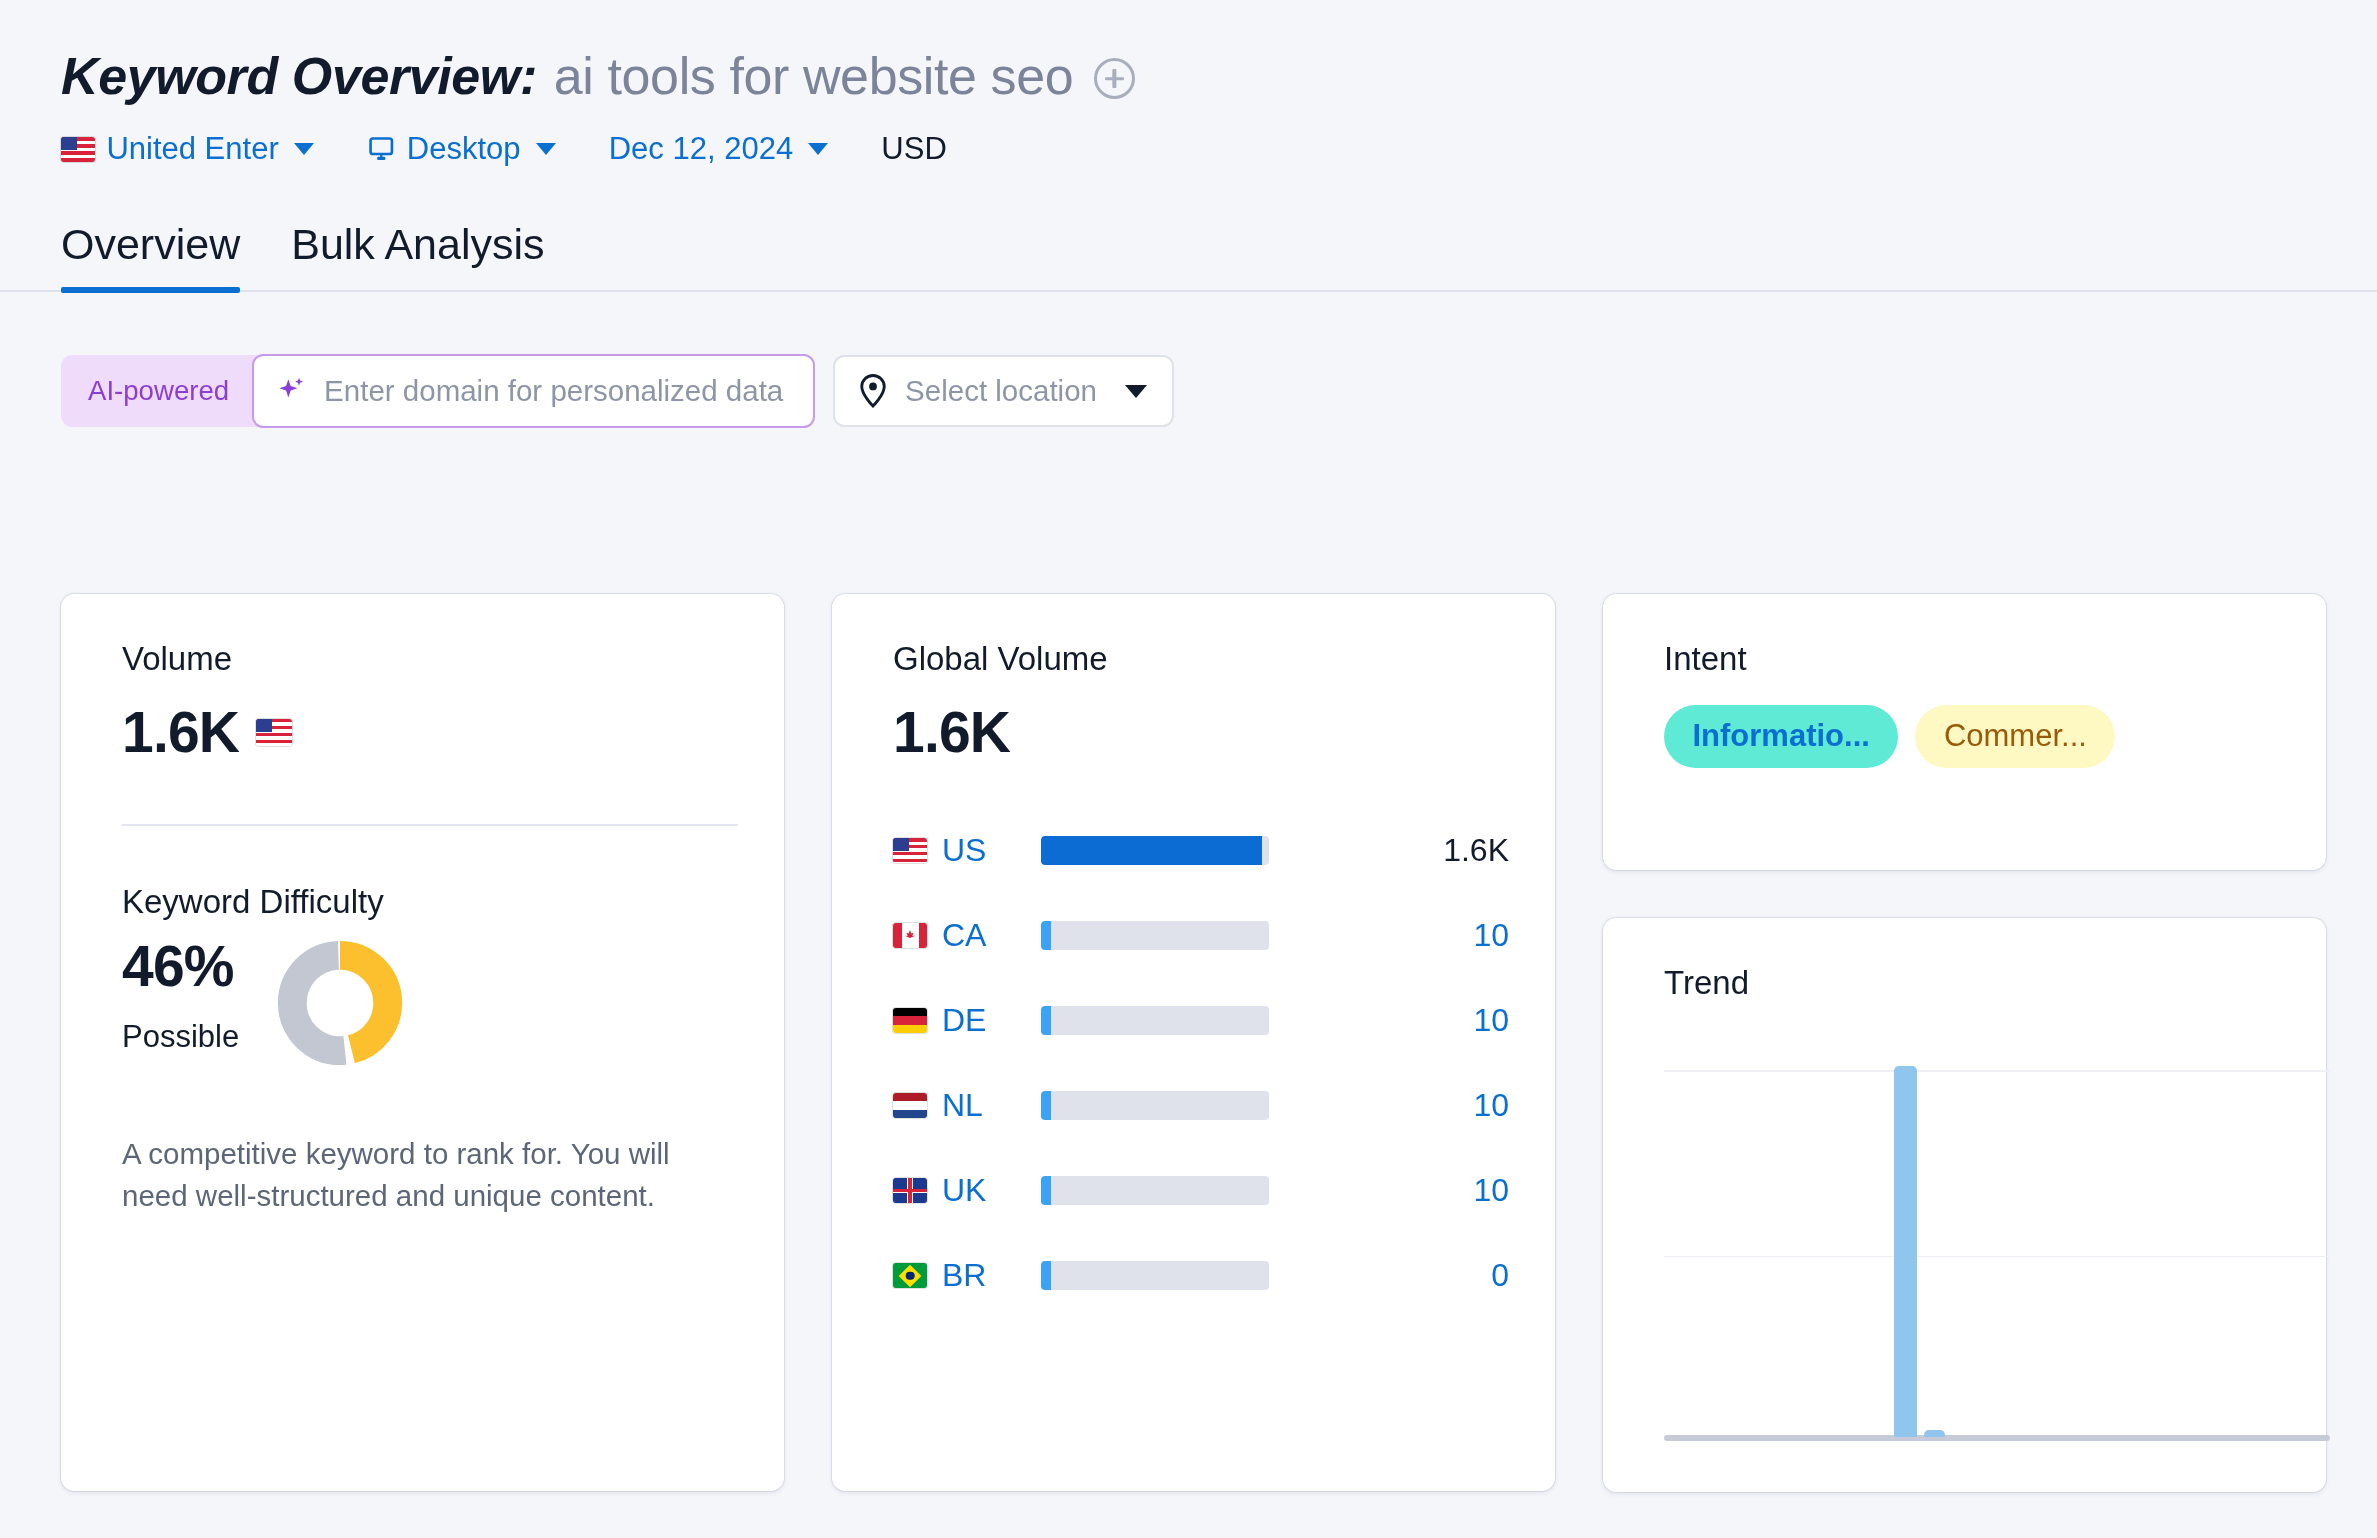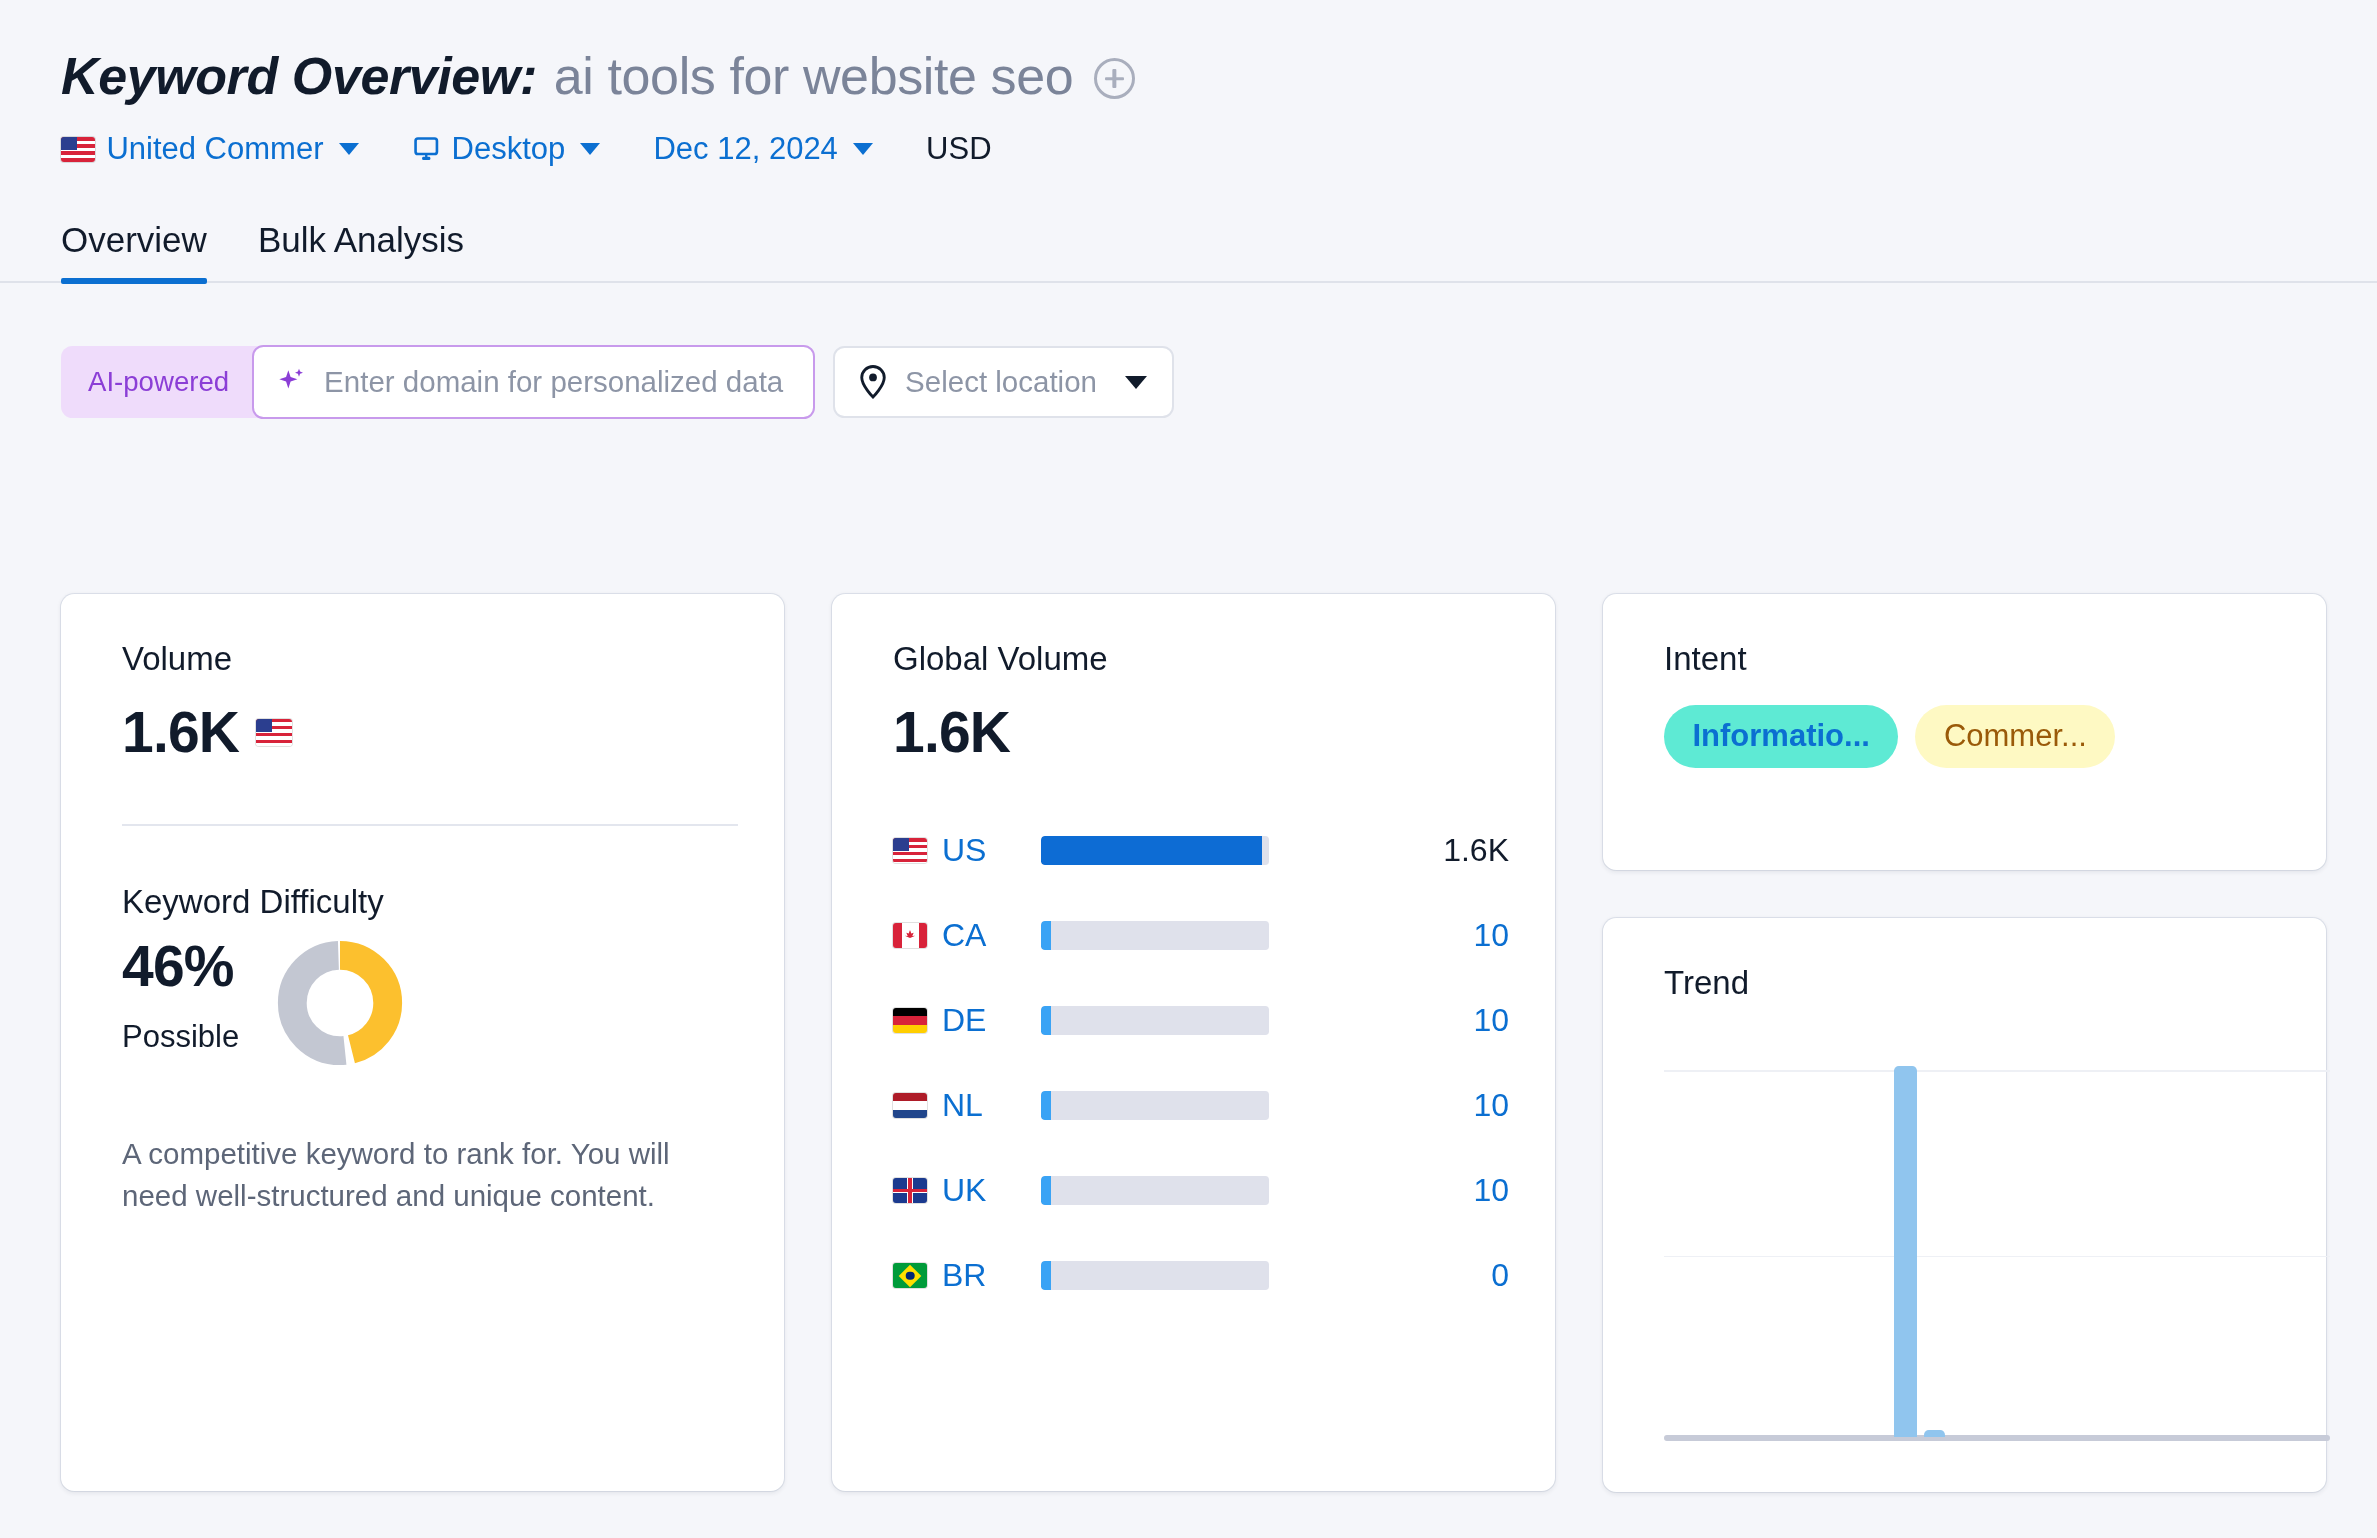--- a/index.html
+++ b/index.html
@@ -151,21 +151,21 @@
 
   
   .tabs-wrap {
     margin-top: 53px;
     position: relative;
     border-bottom: 2.9px solid #dfe2ea;
     padding-left: 61px;
   }
   .tabs { display: flex; gap: 0; }
   .tab {
-    font-size: 35px;
+    font-size: 43px;
     color: #111b2b;
     padding: 0 0 21px 0;
     cursor: pointer;
     position: relative;
   }
   .tab + .tab { margin-left: 51px; }
   .tab.active::after {
     content: "";
     position: absolute;
     left: 0; right: 0; bottom: -2.9px;
@@ -399,21 +399,21 @@
   <div class="title-row">
     <span class="title-main">Keyword Overview:</span>
     <span class="title-keyword">ai tools for website seo</span>
     <span class="add-keyword-icon"></span>
   </div>
 
   <div class="filters">
 
     <div class="filter-item">
       <span class="flag flag-us"></span>
-      <span>United Commer</span>
+      <span>United Enter</span>
       <span class="caret"></span>
     </div>
 
     <div class="filter-item">
       <svg class="device-icon" viewBox="0 0 24 24">
         <rect x="3" y="3" width="18" height="13" rx="2" fill="none" stroke="#0b6fd1" stroke-width="2.2"></rect>
         <rect x="8.5" y="18.4" width="7" height="2.6" rx="1.1" fill="#0b6fd1"></rect>
         <rect x="11" y="16" width="2" height="2.6" fill="#0b6fd1"></rect>
       </svg>
       <span>Desktop</span>

